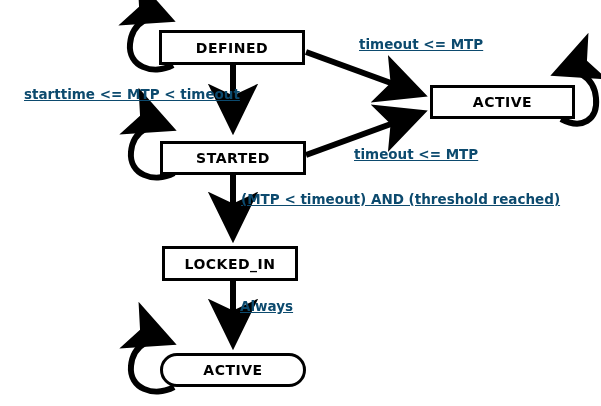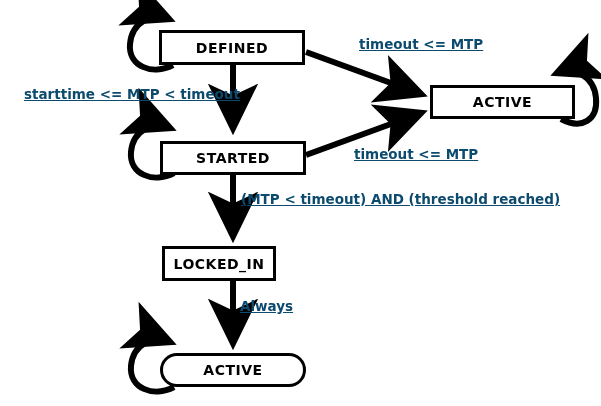--- a/index.html
+++ b/index.html
@@ -107,21 +107,21 @@
   </div>
 
   <div class="state-box" style="left:430px; top:85px; width:145px; height:34px;">
     <span class="state-label">ACTIVE</span>
   </div>
 
   <div class="state-box" style="left:160px; top:141px; width:146px; height:34px;">
     <span class="state-label">STARTED</span>
   </div>
 
-  <div class="state-box" style="left:162px; top:246px; width:114px; height:35px;">
+  <div class="state-box" style="left:162px; top:246px; width:136px; height:35px;">
     <span class="state-label">LOCKED_IN</span>
   </div>
 
   <div class="state-box" style="left:160px; top:353px; width:146px; height:34px;border-radius:17px;">
     <span class="state-label">ACTIVE</span>
   </div>
 
   <div class="edge-label" style="left:0px; top:86px;padding-left:24px;">starttime &lt;= MTP &lt; timeout</div>
 
   <div class="edge-label" style="left:359px; top:36px;">timeout &lt;= MTP</div>

